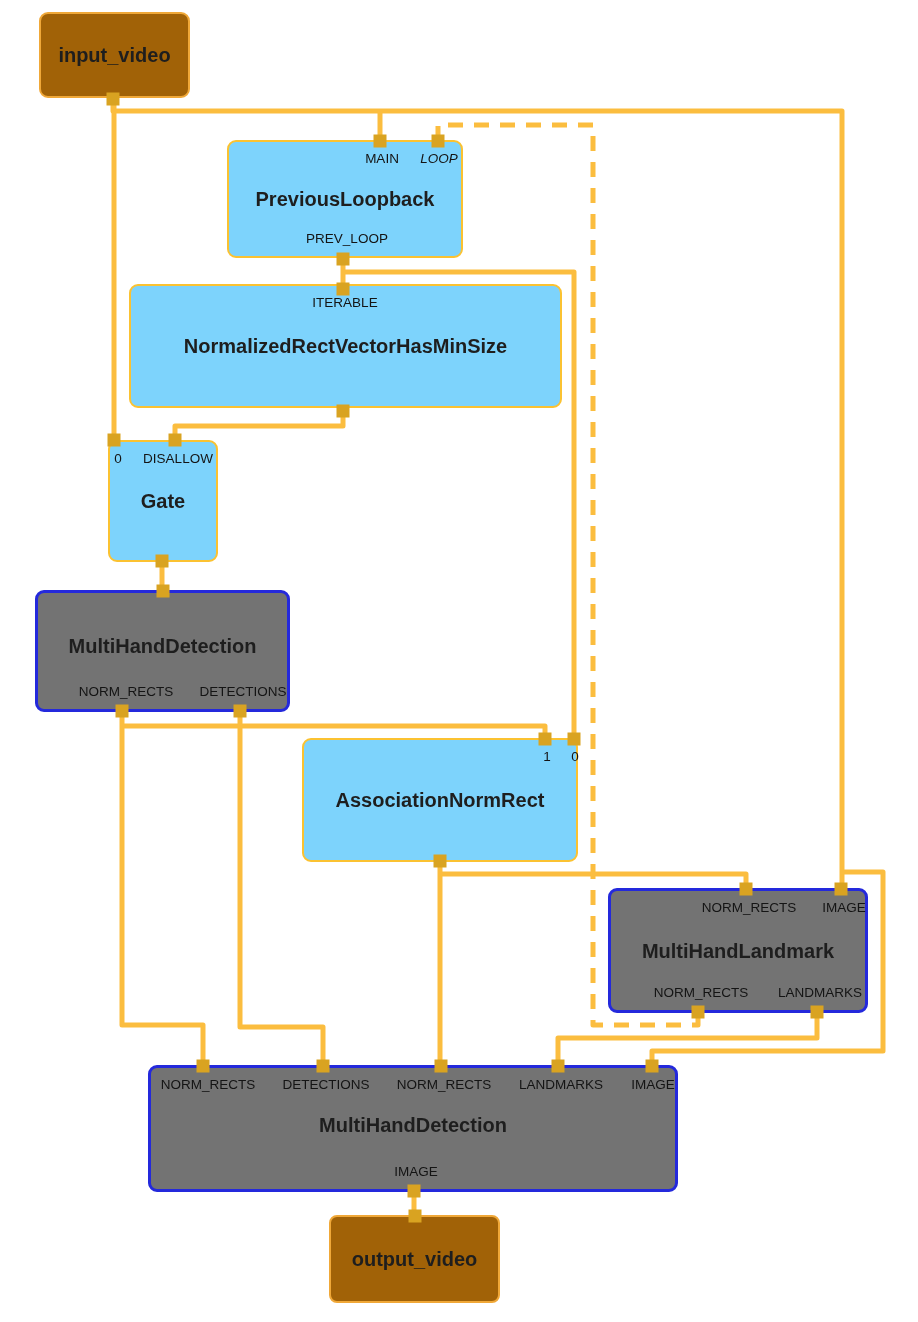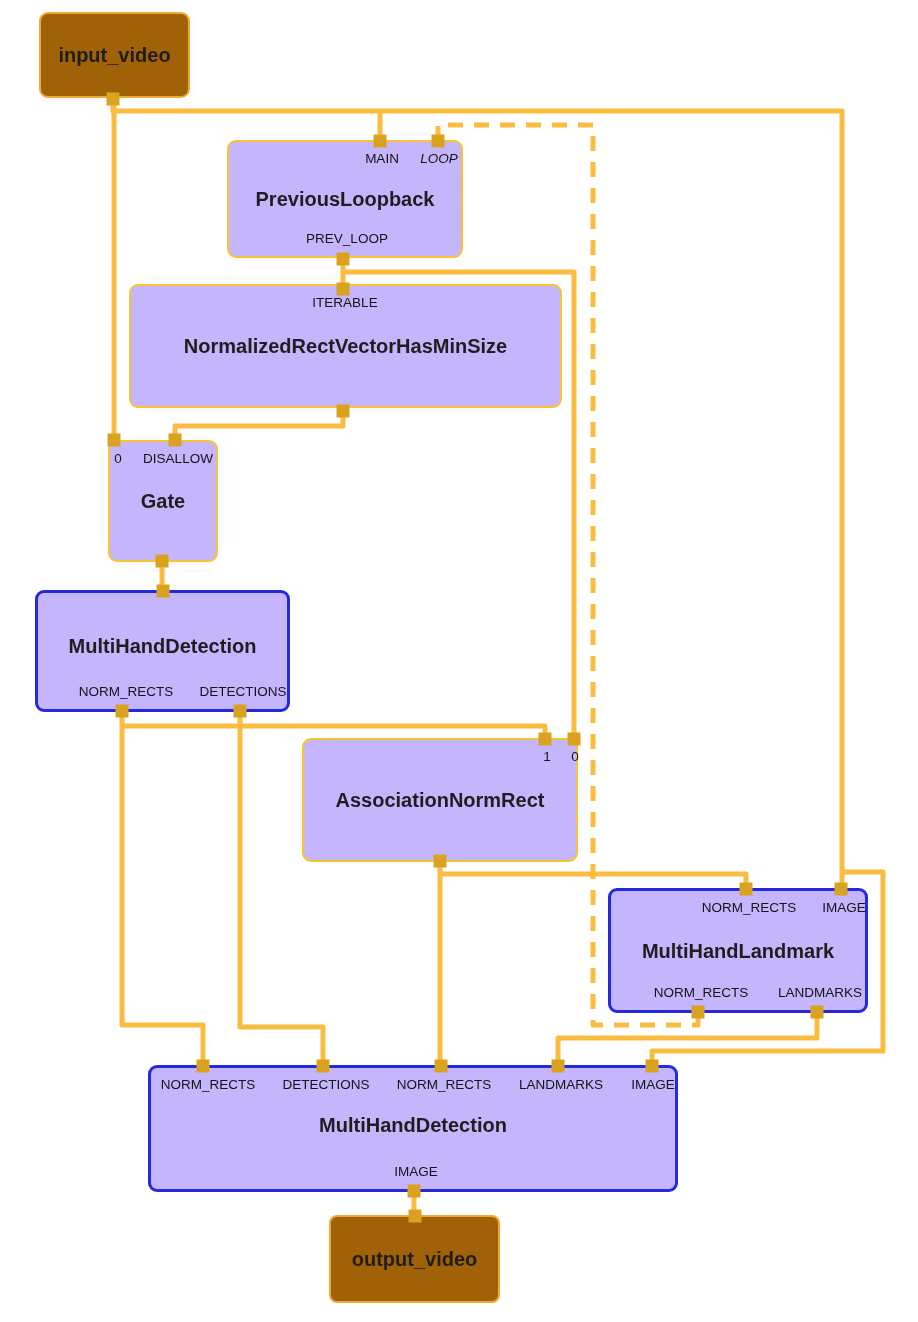--- a/index.html
+++ b/index.html
@@ -10,25 +10,25 @@
     font-family:"Liberation Sans", sans-serif;
     overflow:hidden;
   }
   .node{
     position:absolute;
     box-sizing:border-box;
     border-radius:9px;
     z-index:2;
   }
   .node-white{
-    background:#c4b5fd;
+    background:#7dd3fc;
     border:2px solid #fbc231;
   }
   .node-purple{
-    background:#c4b5fd;
+    background:#737373;
     border:3px solid #2429dc;
   }
   .node-terminal{
     background:#a16207;
     border:2px solid #f0a838;
   }
   .node-title{
     position:absolute;
     left:50%;top:50%;
     transform:translate(-50%,-50%);

